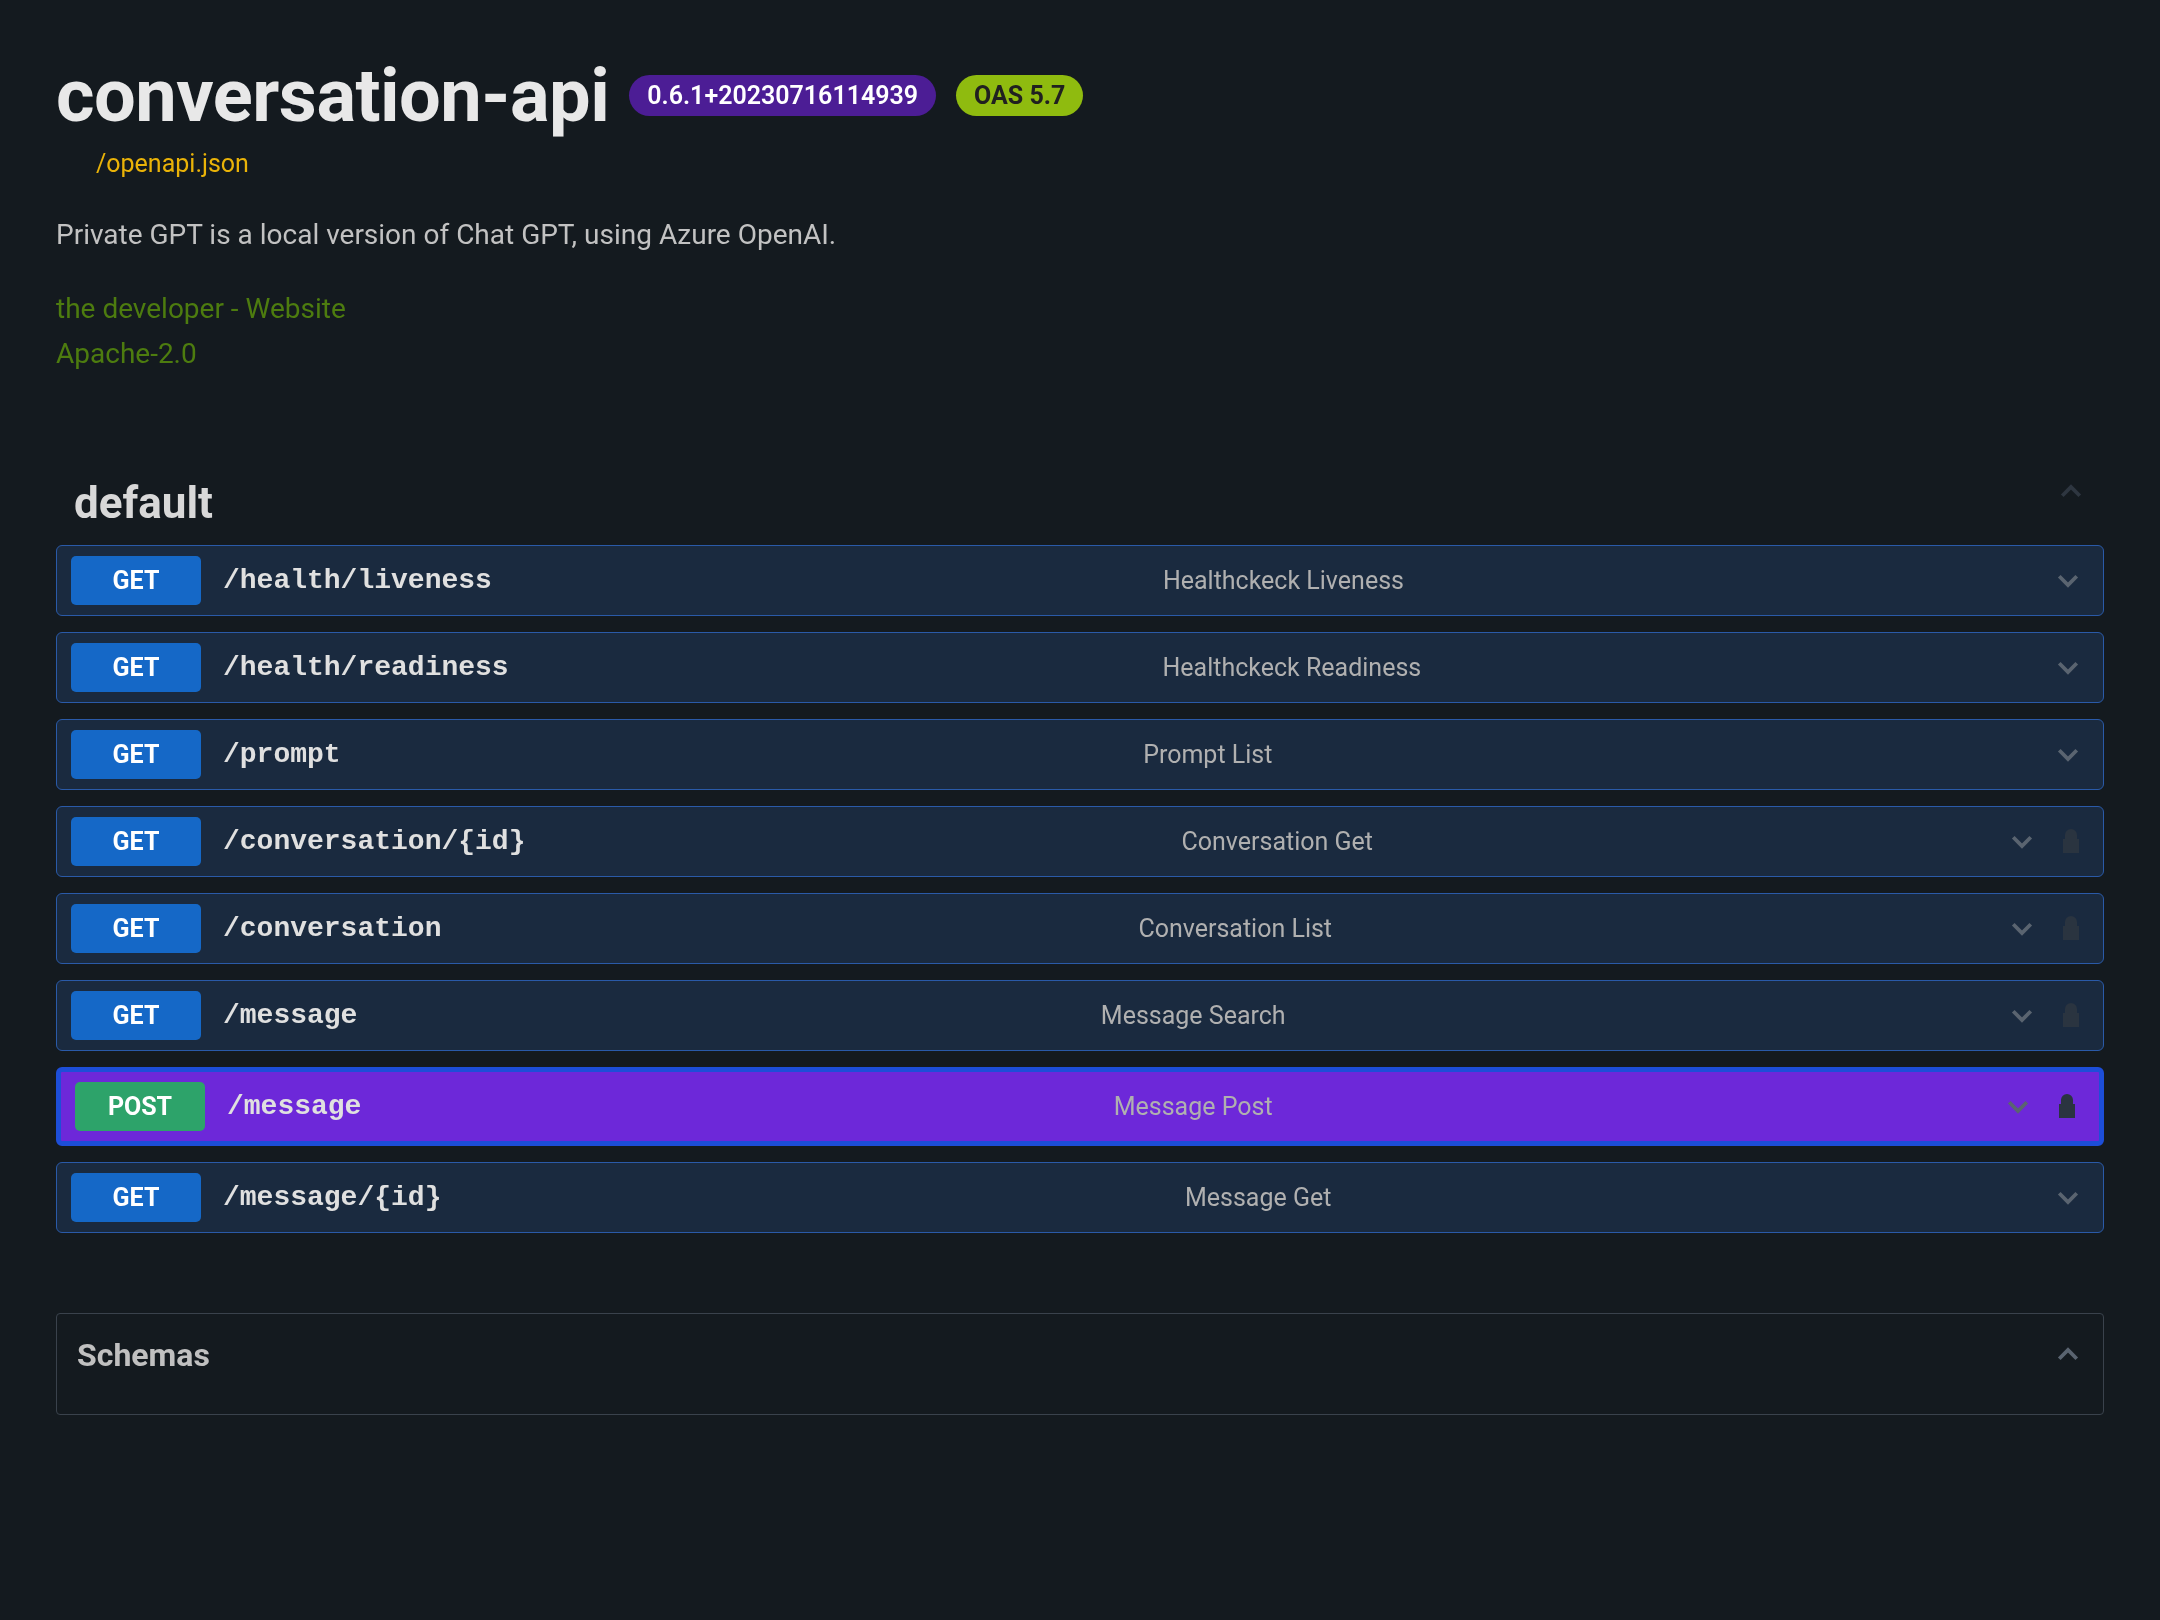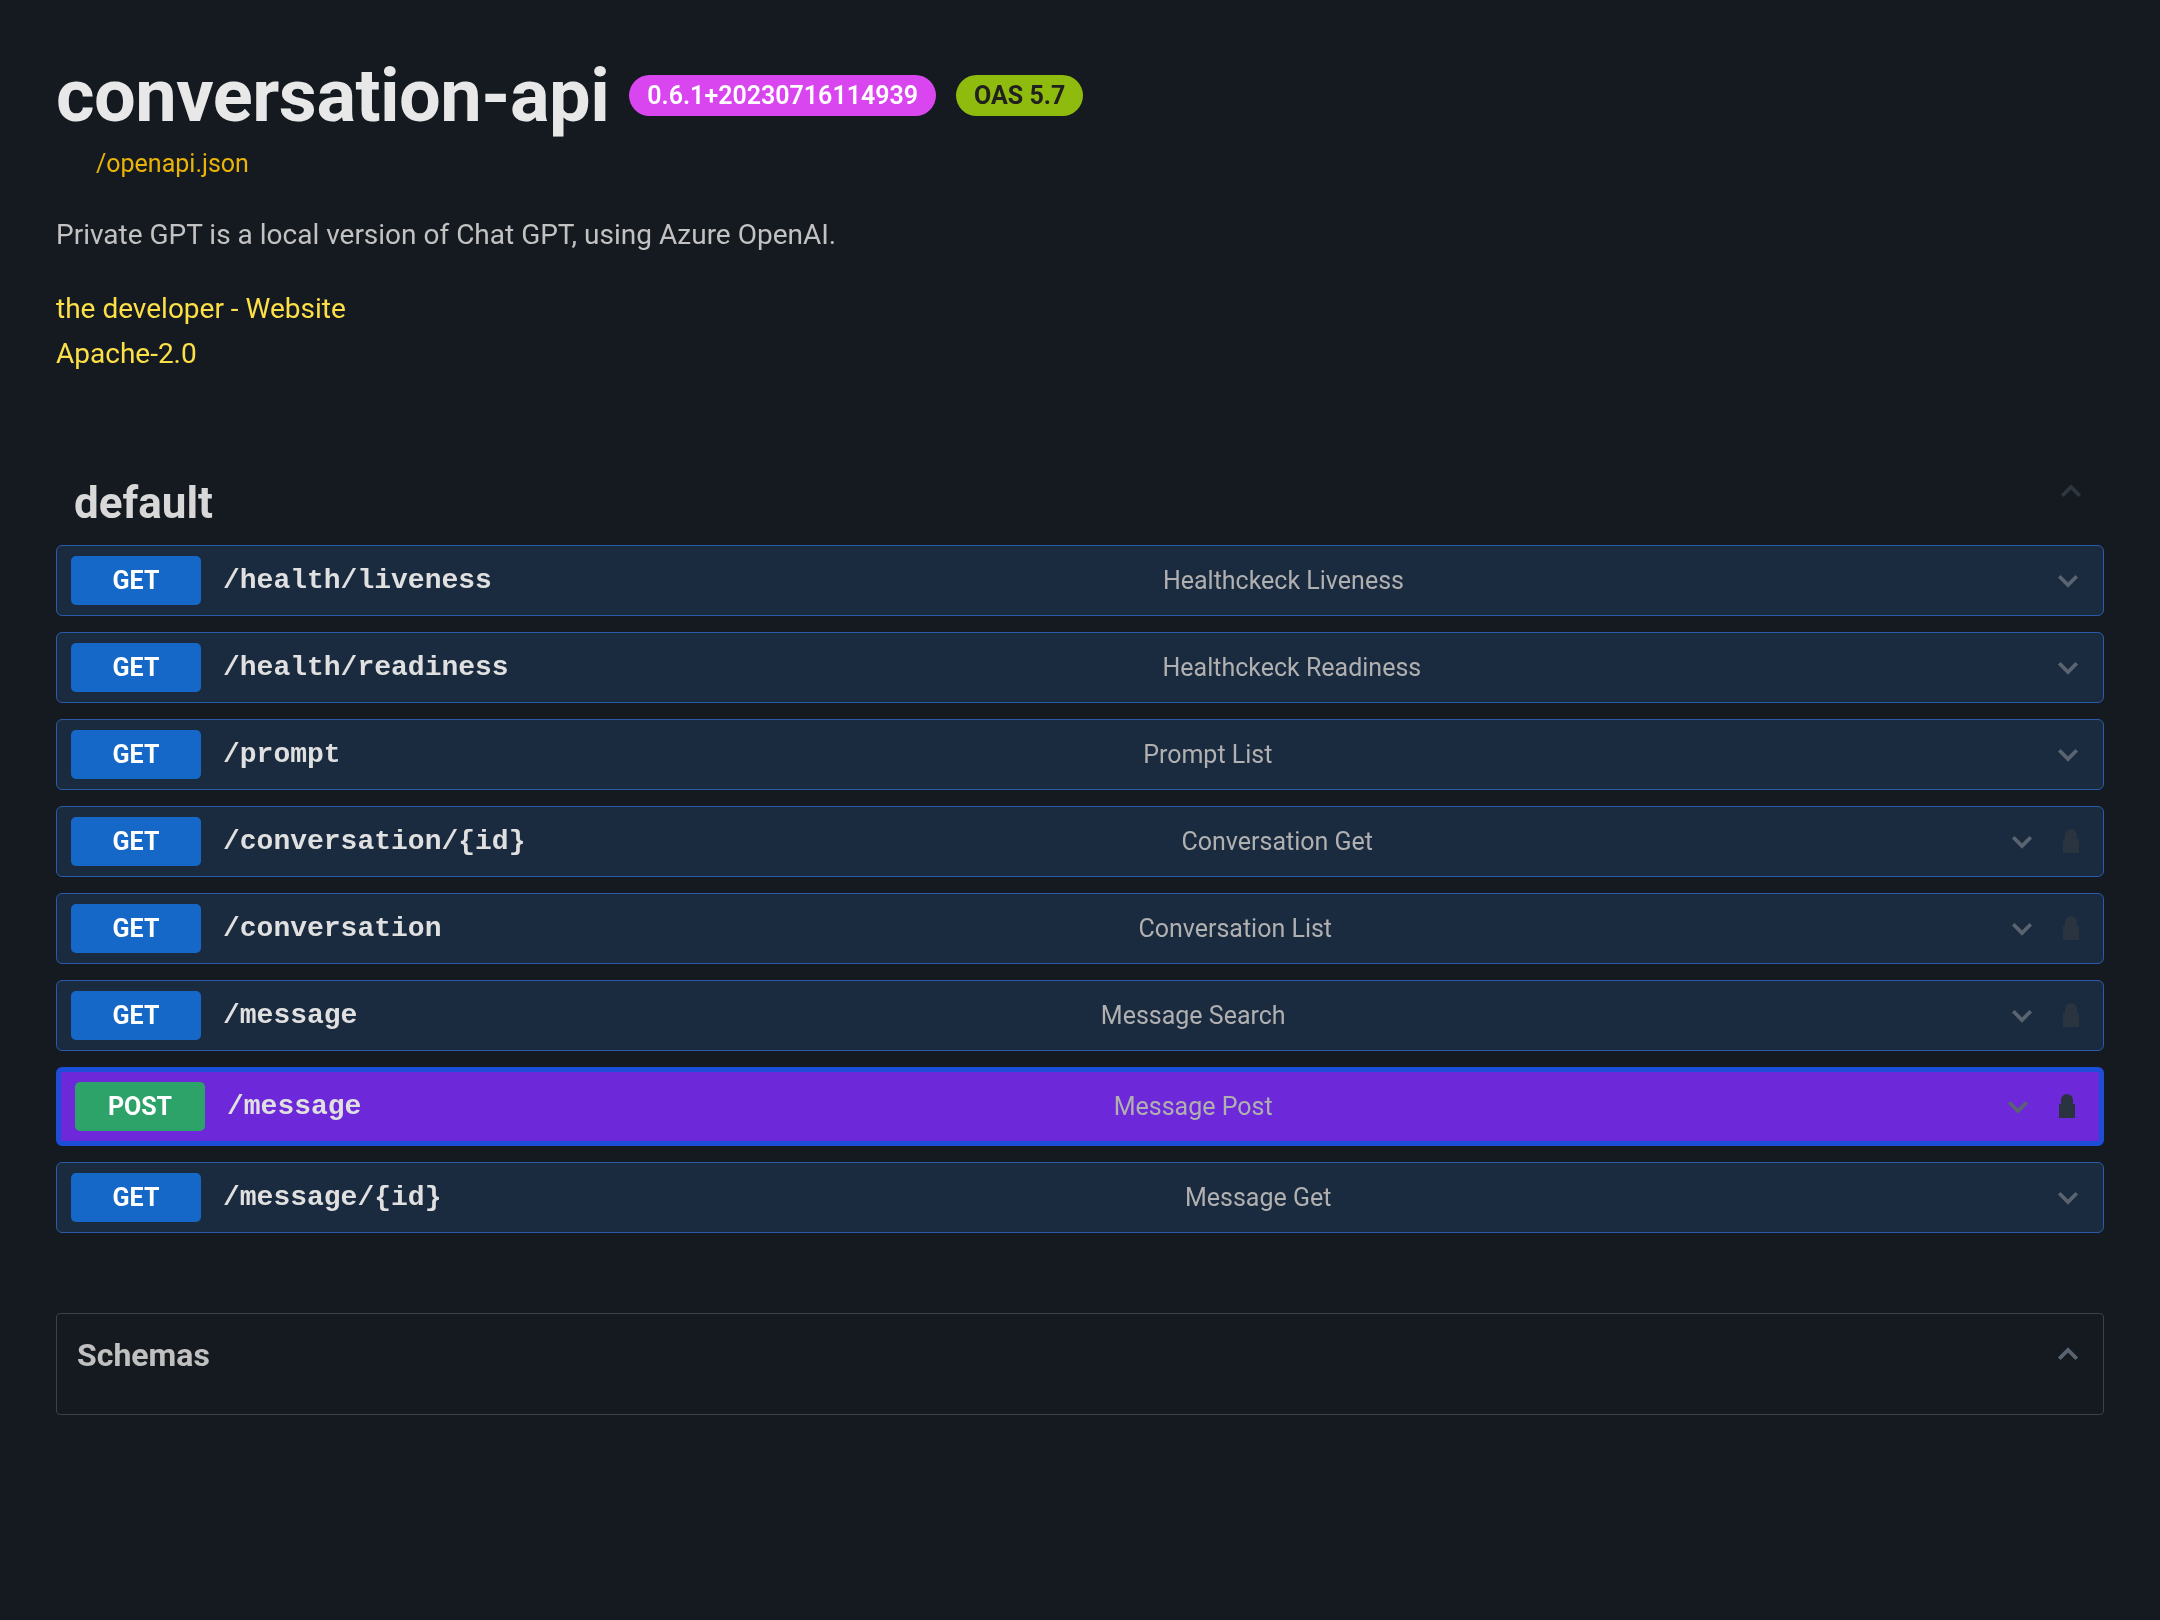--- a/index.html
+++ b/index.html
@@ -13,21 +13,21 @@
   }
   .container { padding: 52px 56px; }
   .title-row { display: flex; align-items: center; gap: 20px; margin-bottom: 10px; }
   .api-title {
     font-size: 74px;
     font-weight: 700;
     color: #e8e8e8;
     letter-spacing: -0.5px;
   }
   .version-badge {
-    background: #d946ef;
+    background: #4c1d95;
     color: #fff;
     font-size: 25px;
     font-weight: 600;
     padding: 6px 18px;
     border-radius: 22px;
   }
   .oas-badge {
     background: #8fbb0f;
     color: #202020;
     font-size: 25px;
@@ -42,21 +42,21 @@
     display: inline-block;
     margin-bottom: 40px;
     margin-left: 40px;
   }
   .description {
     color: #c2c2c2;
     font-size: 28px;
     margin-bottom: 36px;
   }
   .meta-link {
-    color: #fde047;
+    color: #4d7c0f;
     font-size: 28px;
     text-decoration: none;
     display: block;
     line-height: 1.6;
   }
   .section { margin-top: 100px; }
   .section-header {
     display: flex;
     align-items: flex-start;
     justify-content: space-between;

